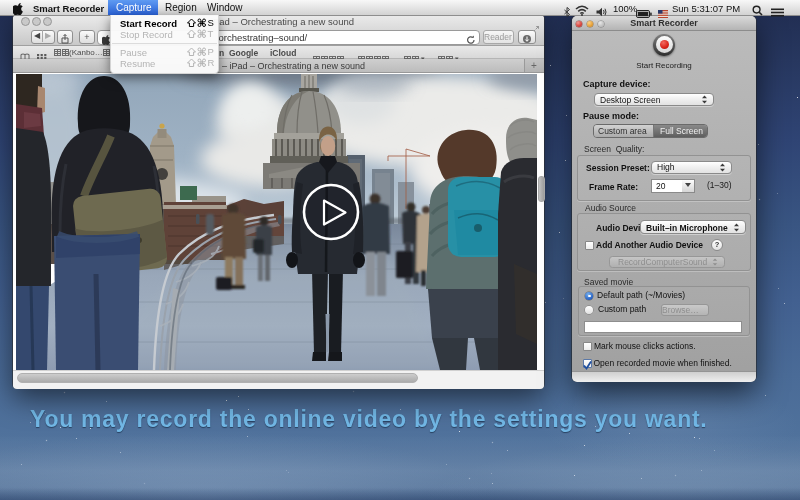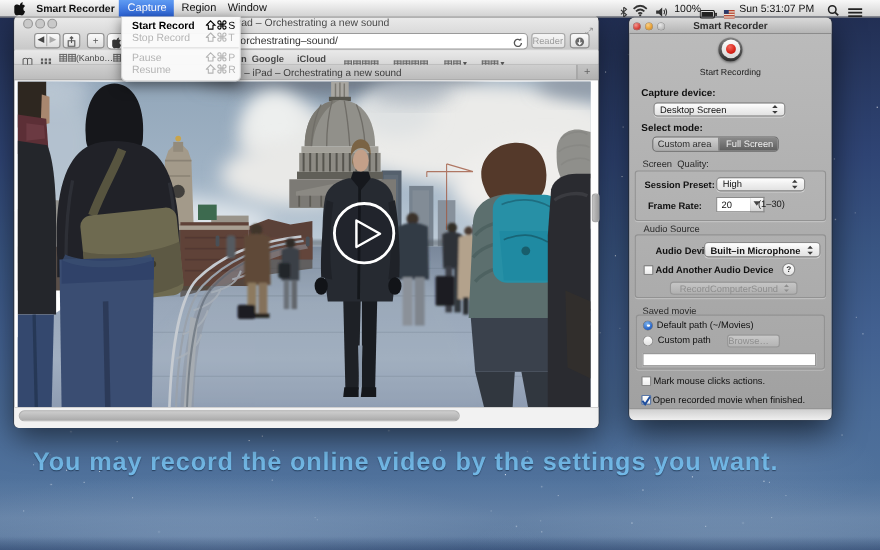--- a/index.html
+++ b/index.html
@@ -364,21 +364,21 @@
   <div class="blbl ab" style="left:11px;top:63px;font-size:9px;">Capture device:</div>
   <div class="popup ab" style="left:22px;top:77px;width:118px;height:11px;"></div>
   <div class="ab" style="left:28px;top:78.5px;font-size:8.5px;color:#111;">Desktop Screen</div>
   <div class="ab" style="left:129px;top:79px;">
       <svg width="7" height="9" style="display:block">
         <path d="M3.5 0.5 L6 3.2 H1 Z" fill="#3a3a3a"></path>
         <path d="M3.5 8.5 L6 5.8 H1 Z" fill="#3a3a3a"></path>
       </svg>
     </div>
 
-  <div class="blbl ab" style="left:11px;top:94.5px;font-size:9px;">Select mode:</div>
+  <div class="blbl ab" style="left:11px;top:94.5px;font-size:9px;">Pause mode:</div>
   <div class="ab" style="left:21px;top:108px;width:113px;height:12px;border-radius:4px;border:1px solid #6a6a6a;overflow:hidden;">
     <div class="ab" style="left:0;top:0;width:59px;height:12px;background:linear-gradient(#d2d2d2,#ababab);border-right:1px solid #777;"></div>
     <div class="ab" style="left:60px;top:0;width:53px;height:12px;background:linear-gradient(#8a8a8a,#5e5e5e);"></div>
     <div class="ab" style="left:4px;top:1px;font-size:8.5px;color:#2e2e2e;">Custom area</div>
     <div class="ab" style="left:66px;top:1px;font-size:8.5px;color:#efefef;">Full Screen</div>
   </div>
 
   <div class="lbl ab" style="left:12px;top:128px;font-size:8.5px;color:#2a2a2a;">Screen&nbsp; Quality:</div>
   <div class="gbox ab" style="left:5px;top:139px;width:172px;height:44px;"></div>
   <div class="blbl ab" style="left:14px;top:146.5px;font-size:8.5px;">Session Preset:</div>
@@ -388,21 +388,21 @@
       <svg width="7" height="9" style="display:block">
         <path d="M3.5 0.5 L6 3.2 H1 Z" fill="#3a3a3a"></path>
         <path d="M3.5 8.5 L6 5.8 H1 Z" fill="#3a3a3a"></path>
       </svg>
     </div>
   <div class="blbl ab" style="left:17px;top:165.5px;font-size:8.5px;">Frame Rate:</div>
   <div class="ab" style="left:79px;top:162.5px;width:30px;height:12px;background:#fff;border:1px solid #8a8a8a;"></div>
   <div class="ab" style="left:84px;top:164.5px;font-size:8.5px;color:#111;">20</div>
   <div class="ab" style="left:110px;top:162.5px;width:12px;height:12px;background:linear-gradient(#fdfdfd,#d5d5d5);border:1px solid #8a8a8a;border-left:none;"></div>
   <div class="ab" style="left:113px;top:167px;width:0;height:0;border-left:3px solid transparent;border-right:3px solid transparent;border-top:4px solid #444;"></div>
-  <div class="lbl ab" style="left:117px;top:164px;font-size:8.5px;">(1–30)</div>
+  <div class="lbl ab" style="left:135px;top:164px;font-size:8.5px;">(1–30)</div>
 
   <div class="lbl ab" style="left:13px;top:186.5px;font-size:8.5px;color:#2a2a2a;">Audio Source</div>
   <div class="gbox ab" style="left:5px;top:197px;width:172px;height:56px;"></div>
   <div class="blbl ab" style="left:24px;top:206.5px;font-size:8.5px;">Audio Device:</div>
   <div class="popup ab" style="left:68px;top:204px;width:104px;height:12px;"></div>
   <div class="ab" style="left:74px;top:206.5px;font-size:8.5px;font-weight:bold;color:#111;">Built–in Microphone</div>
   <div class="ab" style="left:161px;top:206.5px;">
       <svg width="7" height="9" style="display:block">
         <path d="M3.5 0.5 L6 3.2 H1 Z" fill="#3a3a3a"></path>
         <path d="M3.5 8.5 L6 5.8 H1 Z" fill="#3a3a3a"></path>

